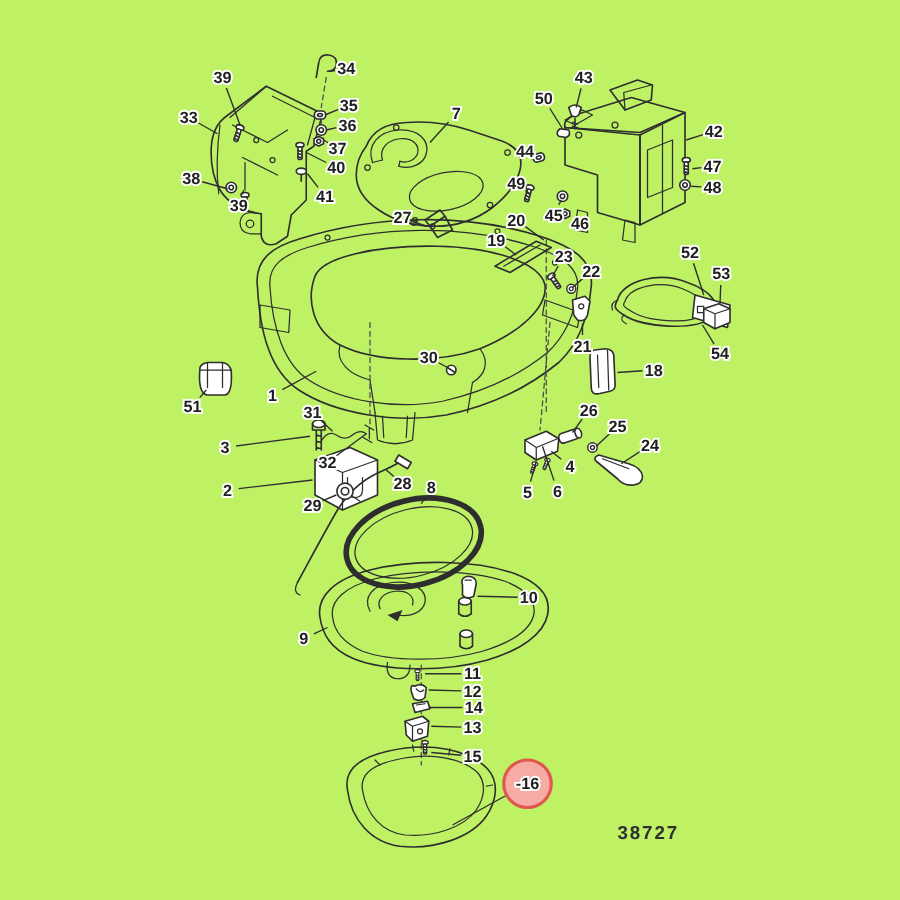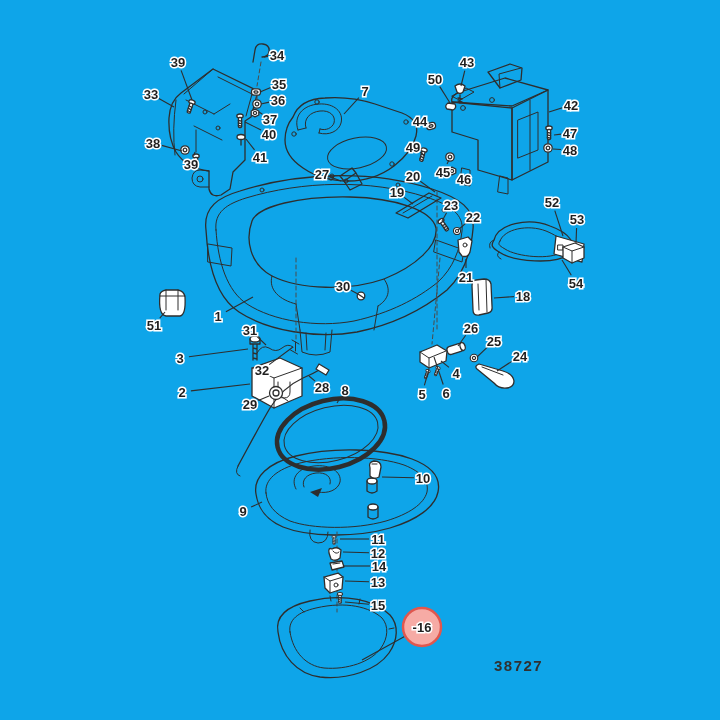--- a/index.html
+++ b/index.html
@@ -1,16 +1,16 @@
 <!DOCTYPE html>
 <html><head>
 <meta charset="utf-8">
 <style>
   html,body{margin:0;padding:0;background:#ffffff;}
-  .canvas{position:relative;width:720px;height:720px;background:#0ea5e9;overflow:hidden;}
+  .canvas{position:relative;width:720px;height:720px;background:#bef264;overflow:hidden;}
   svg{display:block;}
   .art{stroke:#2e2e2e;fill:none;stroke-width:1.3;stroke-linecap:round;stroke-linejoin:round;}
   .thin{stroke-width:1;}
   .thick{stroke-width:4.5;}
   .dash{stroke:#4a4a4a;stroke-width:1;stroke-dasharray:4 3;}
   .darkfill{fill:#2e2e2e;stroke:none;}
   .leader{stroke:#2e2e2e;stroke-width:1.1;}
   .callout-text{font:bold 13px "Liberation Sans",sans-serif;fill:#1f1f1f;text-anchor:middle;paint-order:stroke;stroke:#ffffff;stroke-width:3px;}
   .drawing-number{font:bold 15px "Liberation Sans",sans-serif;fill:#303030;letter-spacing:1.5px;}
 </style>

